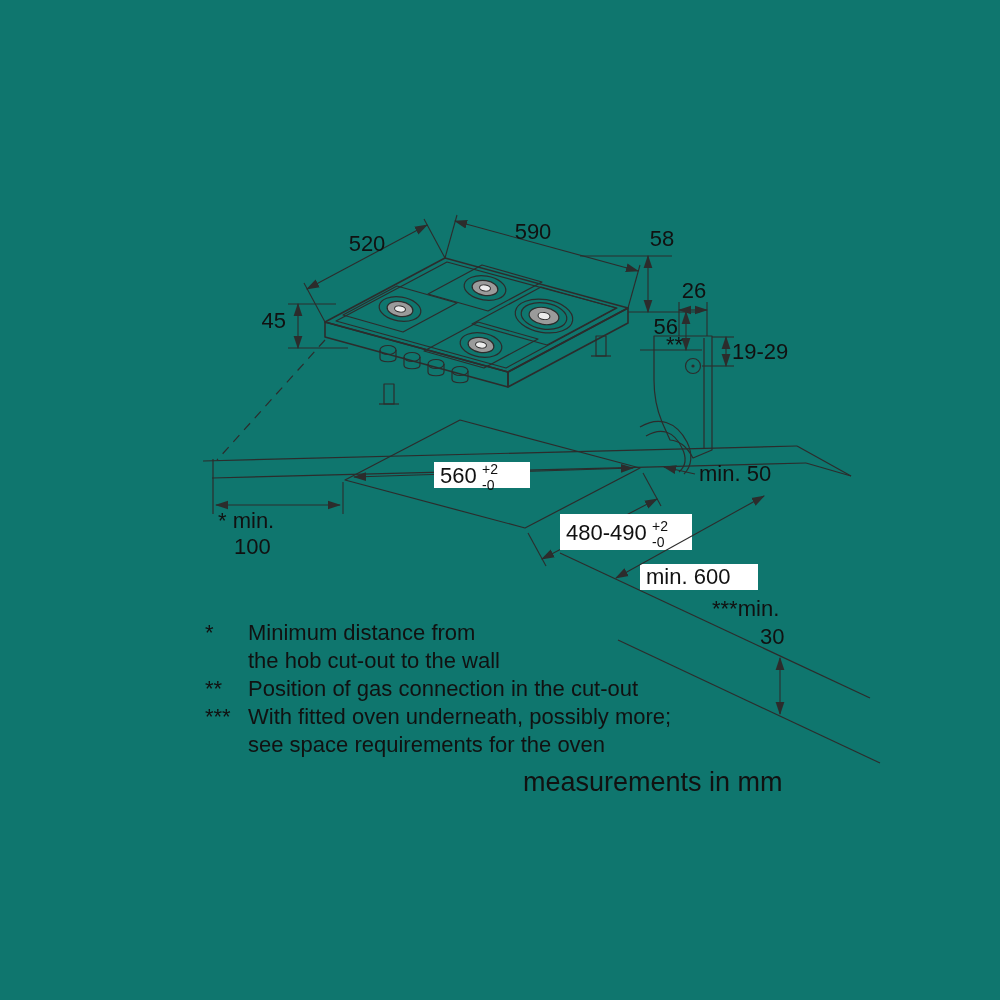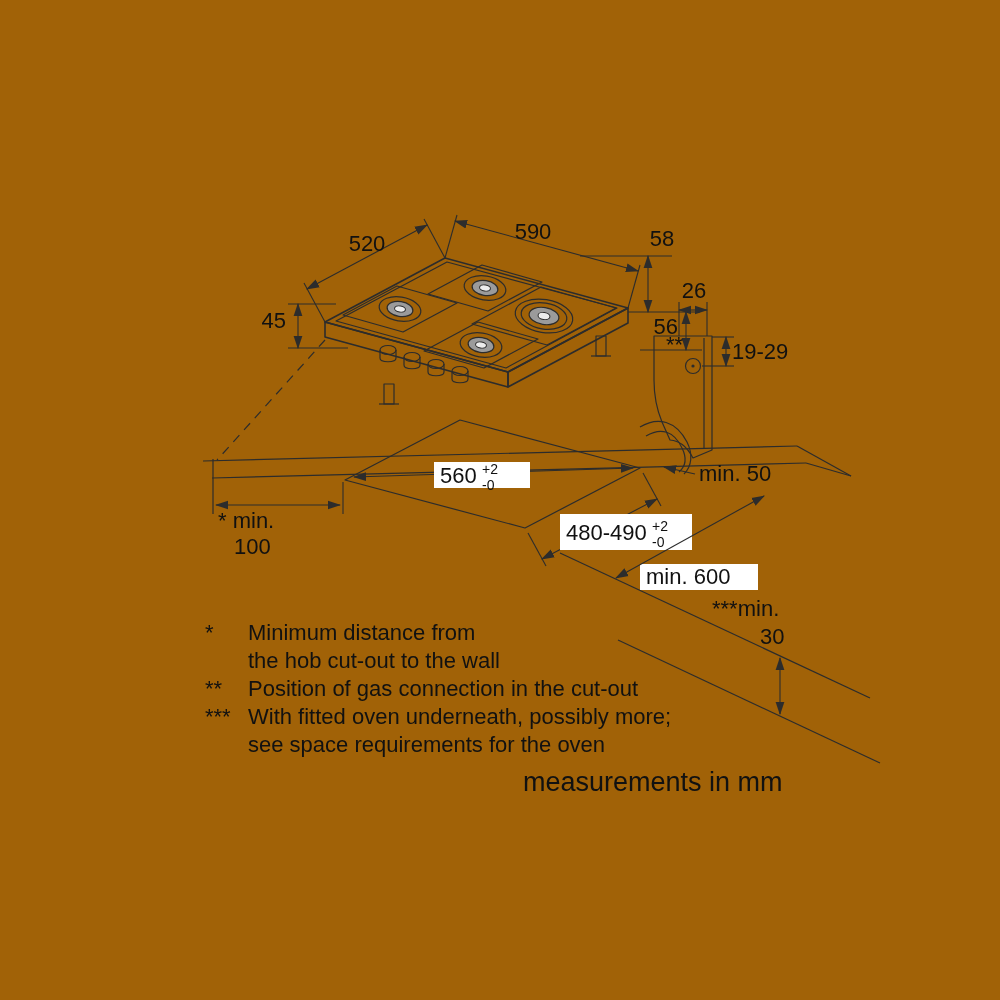--- a/index.html
+++ b/index.html
@@ -1,16 +1,16 @@
 <!DOCTYPE html>
 <html><head>
 <meta charset="utf-8">
 <style>
   html,body{margin:0;padding:0;background:#ffffff;}
-  .page{width:1000px;height:1000px;background:#a16207;position:relative;overflow:hidden;
+  .page{width:1000px;height:1000px;background:#0f766e;position:relative;overflow:hidden;
         font-family:"Liberation Sans",sans-serif;}
   svg{display:block;}
   .ln{stroke:#2c2c2c;stroke-width:1.6;fill:none;stroke-linejoin:round;stroke-linecap:round;}
   .thin{stroke:#2c2c2c;stroke-width:1.2;fill:none;stroke-linejoin:round;}
   .dm{stroke:#2c2c2c;stroke-width:1.1;fill:none;}
   .dash{stroke:#2c2c2c;stroke-width:1.2;fill:none;stroke-dasharray:9 7;}
   .wh{fill:#ffffff;stroke:none;}
   .dim-t{font-family:"Liberation Sans",sans-serif;font-size:22px;fill:#111111;}
   .tol-t{font-family:"Liberation Sans",sans-serif;font-size:14px;fill:#111111;}
   .note-t{font-family:"Liberation Sans",sans-serif;font-size:22px;fill:#111111;}

